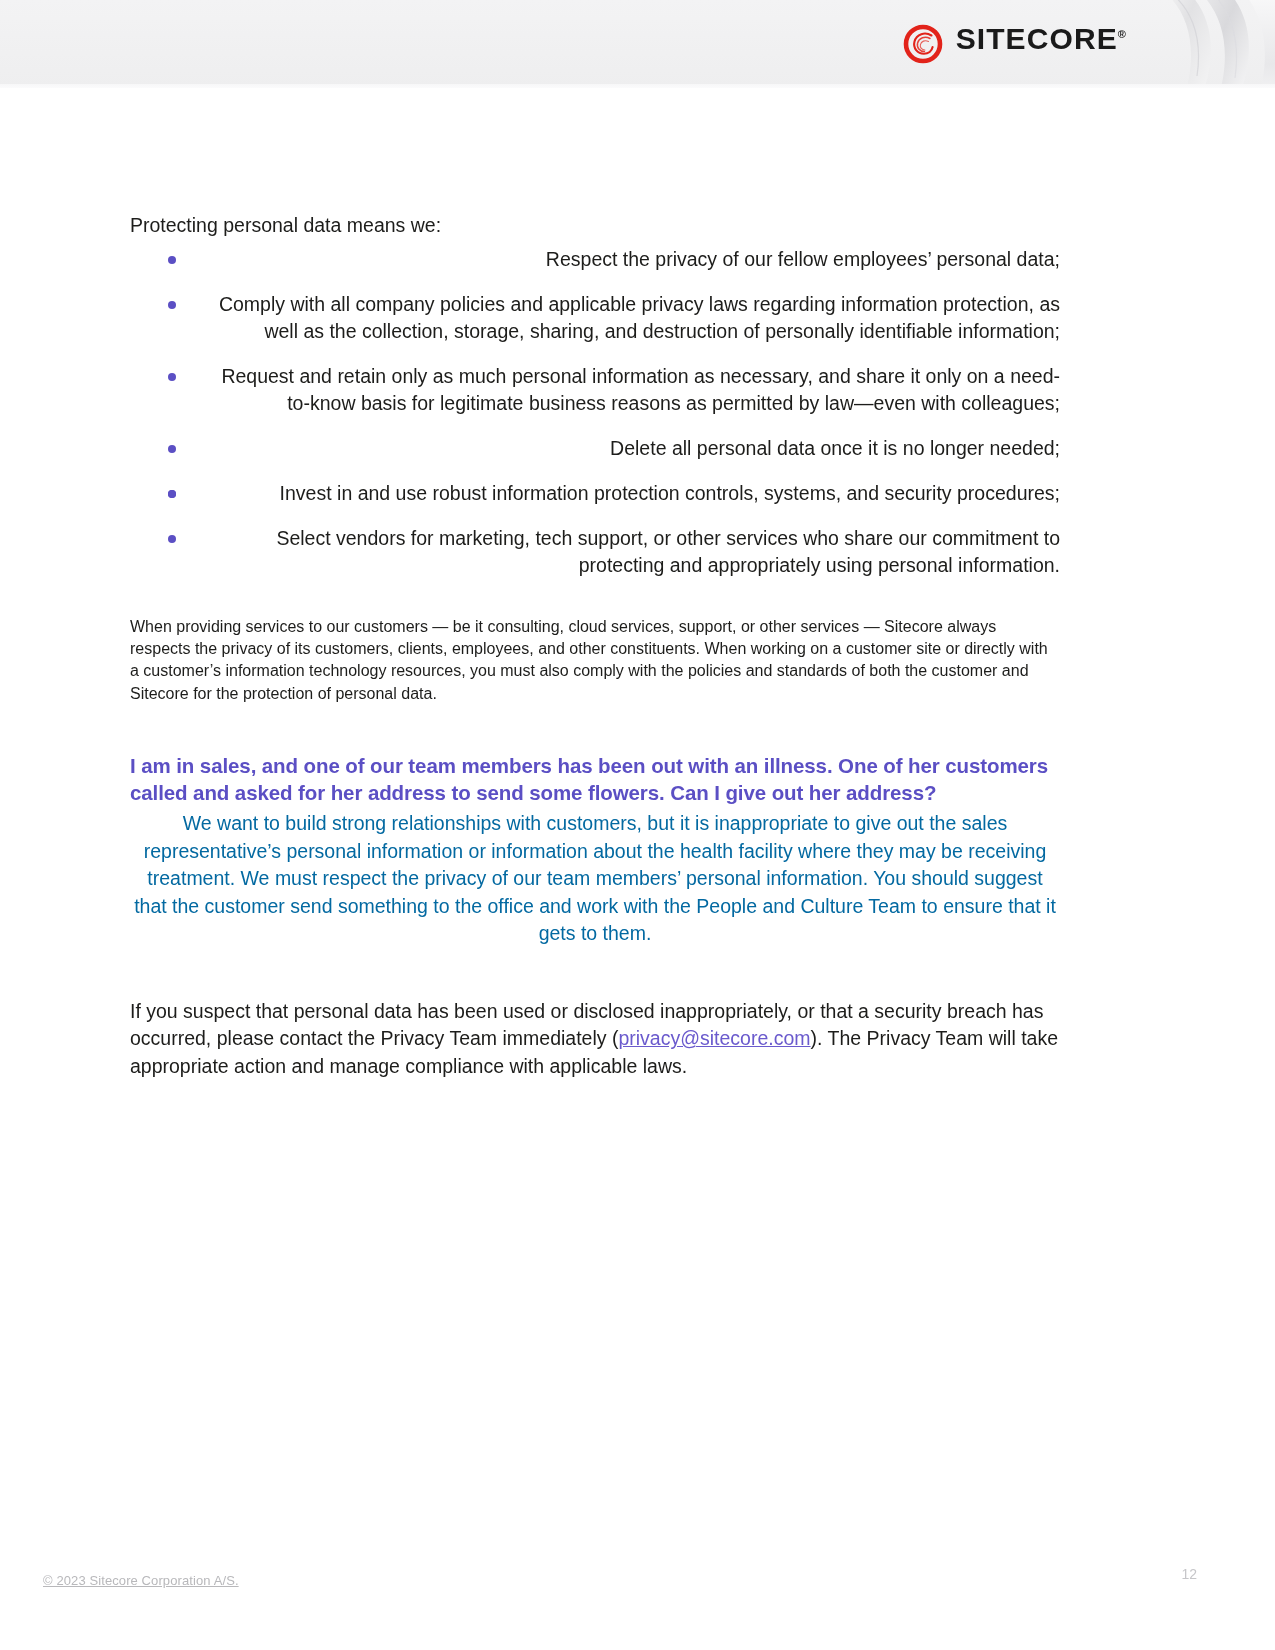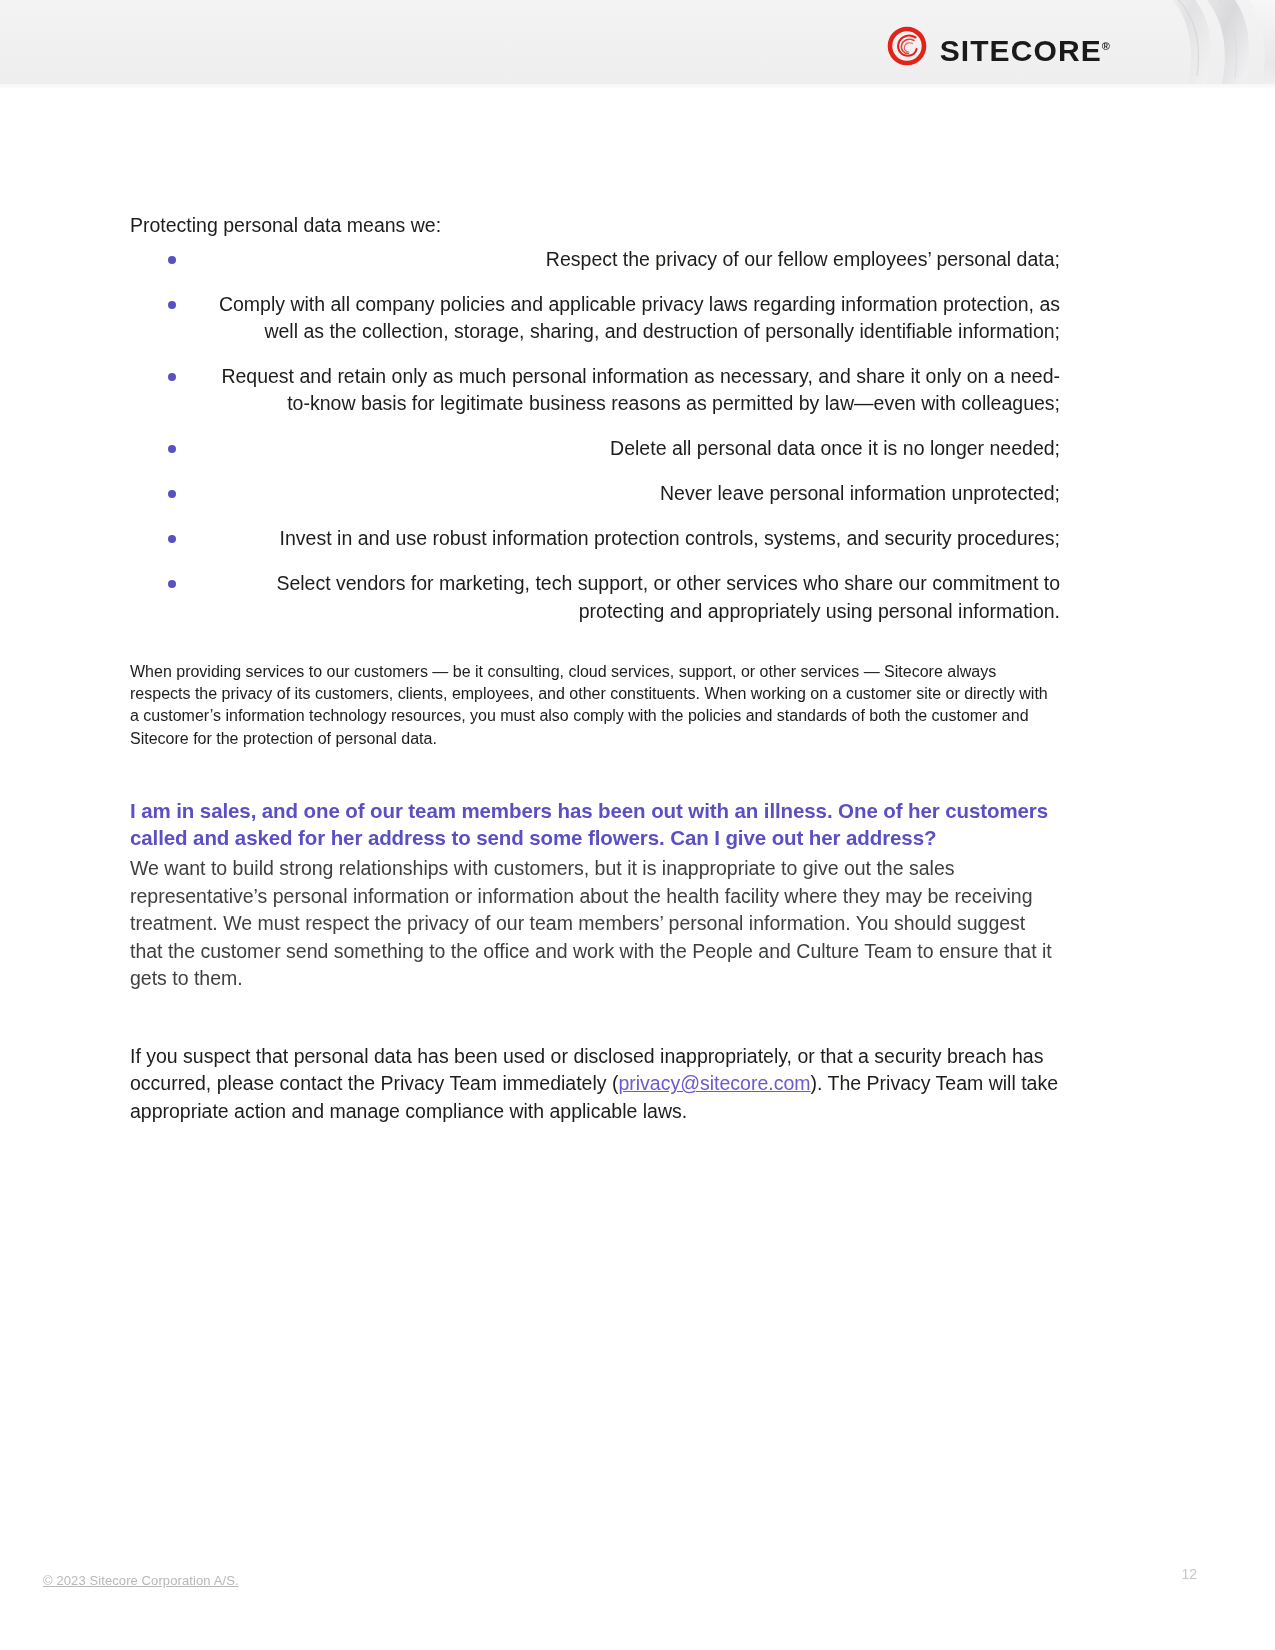--- a/index.html
+++ b/index.html
@@ -42,23 +42,23 @@
     right: -10px;
     width: 180px;
     height: 150px;
     pointer-events: none;
   }
 
   
   .logo {
     position: absolute;
     top: 24px;
-    right: 164px;
+    right: 148px;
     display: flex;
-    align-items: flex-end;
+    align-items: flex-start;
     gap: 13px;
     height: 42px;
   }
   .logo-mark {
     width: 40px;
     height: 40px;
     position: relative;
     flex: 0 0 auto;
   }
   .logo-word {
@@ -142,21 +142,22 @@
     font-weight: bold;
     line-height: 1.30;
     color: #5b4fc4;
     letter-spacing: -0.1px;
   }
 
   p.qa-answer {
     margin: 4px 0 0 0;
     font-size: 19.5px;
     line-height: 1.41;
-    color: #404040;
+    color: #0369a1;
+    text-align: center;
   }
 
   p.closing {
     margin: 50px 0 12px 0;
     font-size: 19.5px;
     line-height: 1.41;
     color: #1d1d1b;
   }
 
   a.email-link {
@@ -243,21 +244,20 @@
       <li>
         <span class="dot"></span>
         <span>Request and retain only as much personal information as necessary, and share it only on a need-to-know basis for legitimate business reasons as permitted by law—even with colleagues;</span>
       </li>
       <li>
         <span class="dot"></span>
         <span>Delete all personal data once it is no longer needed;</span>
       </li>
       <li>
         <span class="dot"></span>
-        <span>Never leave personal information unprotected;</span>
       </li>
       <li>
         <span class="dot"></span>
         <span>Invest in and use robust information protection controls, systems, and security procedures;</span>
       </li>
       <li>
         <span class="dot"></span>
         <span>Select vendors for marketing, tech support, or other services who share our commitment to protecting and appropriately using personal information.</span>
       </li>
     </ul>

